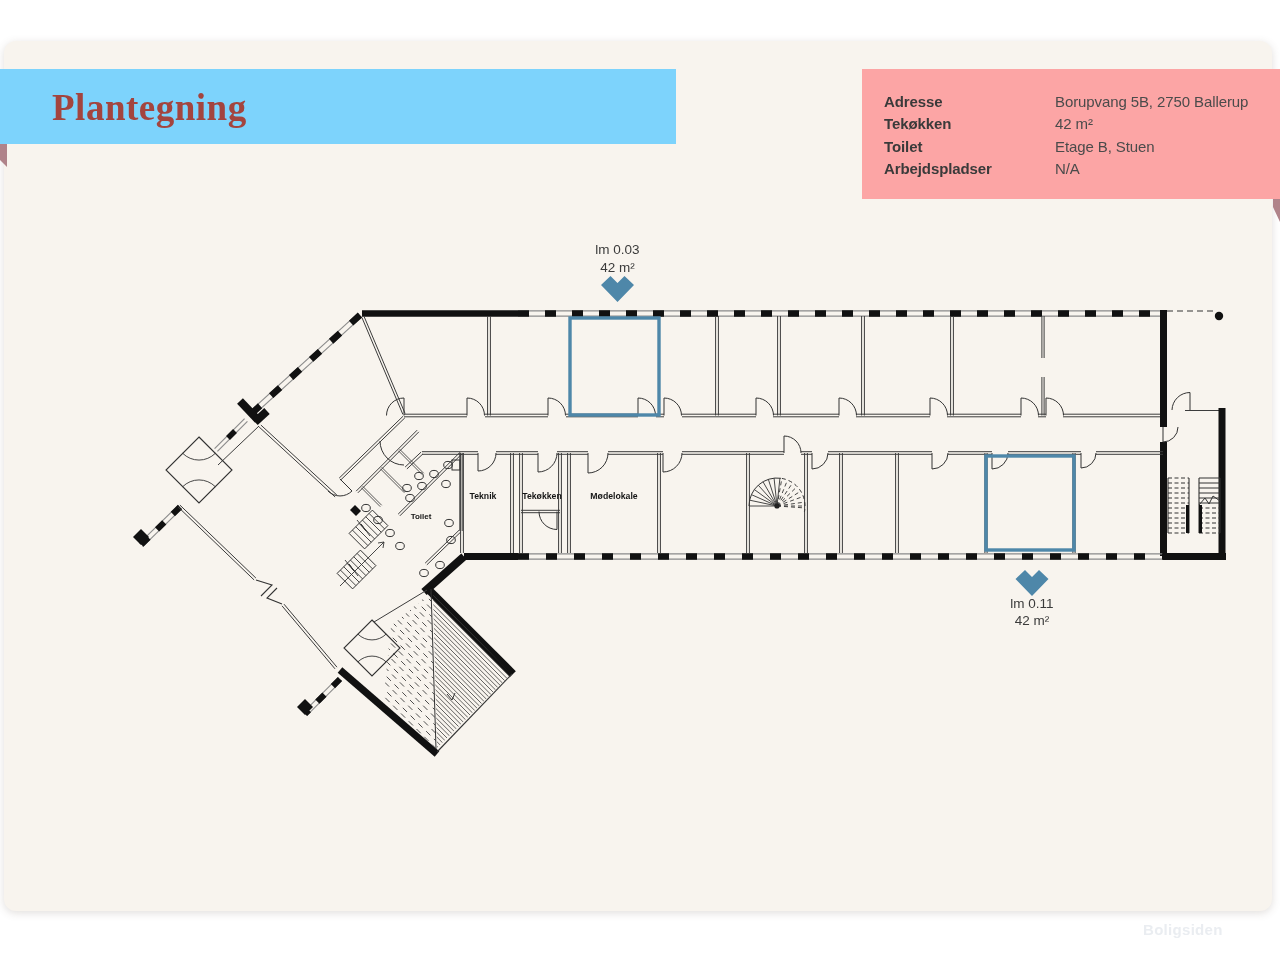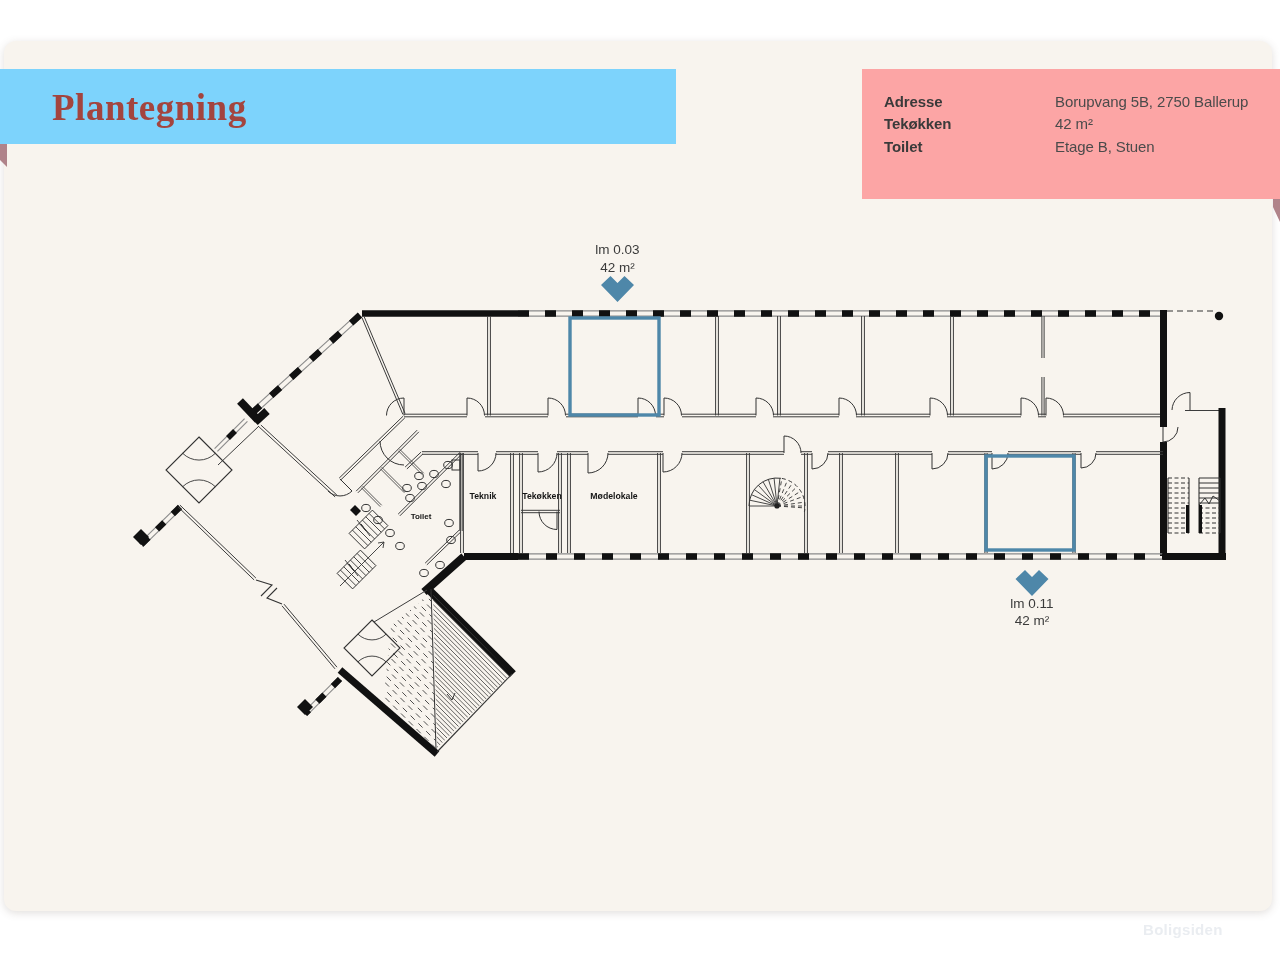--- a/index.html
+++ b/index.html
@@ -16,20 +16,21 @@
 <body>
 <div class="card"></div>
 <div class="banL">
     <h1>Plantegning</h1>
   </div>
 <div class="tabL"></div>
 <div class="banR">
   <div class="row" style="top:23.5px"><span class="lab">Adresse</span><span class="val">Borupvang 5B, 2750 Ballerup</span></div>
   <div class="row" style="top:46px"><span class="lab">Tekøkken</span><span class="val">42 m²</span></div>
   <div class="row" style="top:68.5px"><span class="lab">Toilet</span><span class="val">Etage B, Stuen</span></div>
+  <div class="row" style="top:91px"><span class="lab">Arbejdspladser</span><span class="val">N/A</span></div>
 </div>
 <div class="tabR"></div>
 <div class="wm">Boligsiden</div>
 <svg width="1280" height="960" style="position:absolute;left:0;top:0">
 <line x1="362" y1="313.5" x2="518" y2="313.5" stroke="#111111" stroke-width="6.5" stroke-linecap="butt"></line>
 <line x1="518.0" y1="316.15" x2="1162.0" y2="316.15" stroke="#8a8a8a" stroke-width="1.1" stroke-linecap="butt"></line>
 <line x1="518.0" y1="310.85" x2="1162.0" y2="310.85" stroke="#8a8a8a" stroke-width="1.1" stroke-linecap="butt"></line>
 <line x1="518" y1="313.5" x2="1162" y2="313.5" stroke="#111111" stroke-width="6.5" stroke-linecap="butt" stroke-dasharray="11 16"></line>
 <line x1="1167" y1="311" x2="1216" y2="311" stroke="#333" stroke-width="1.2" stroke-linecap="butt" stroke-dasharray="6 4"></line>
 <circle cx="1219" cy="316" r="4.2" fill="#111111"></circle>

